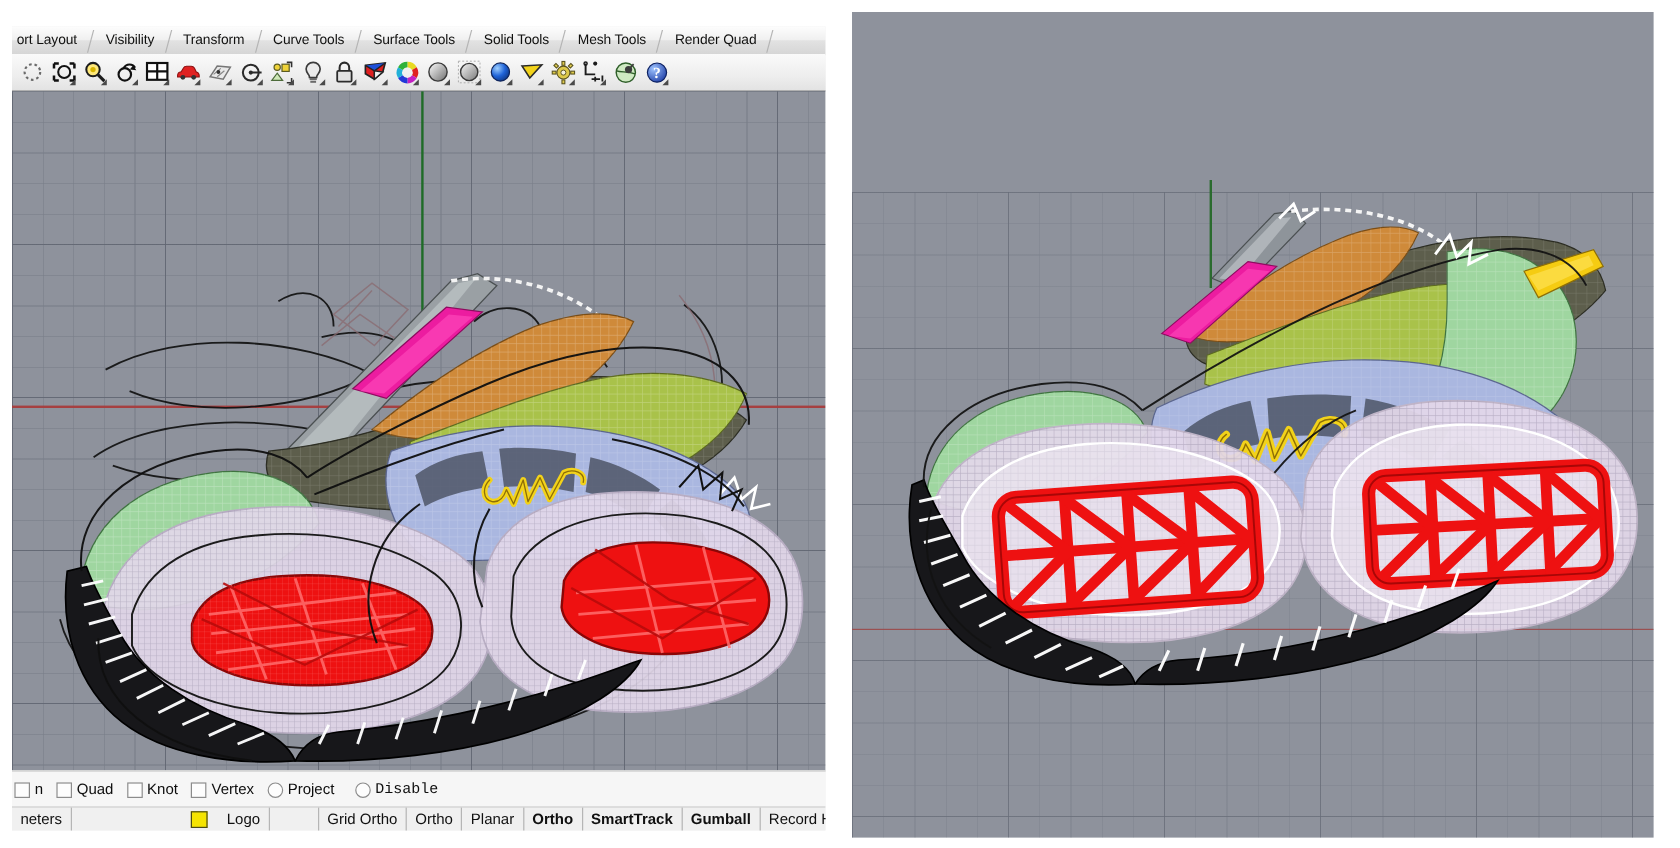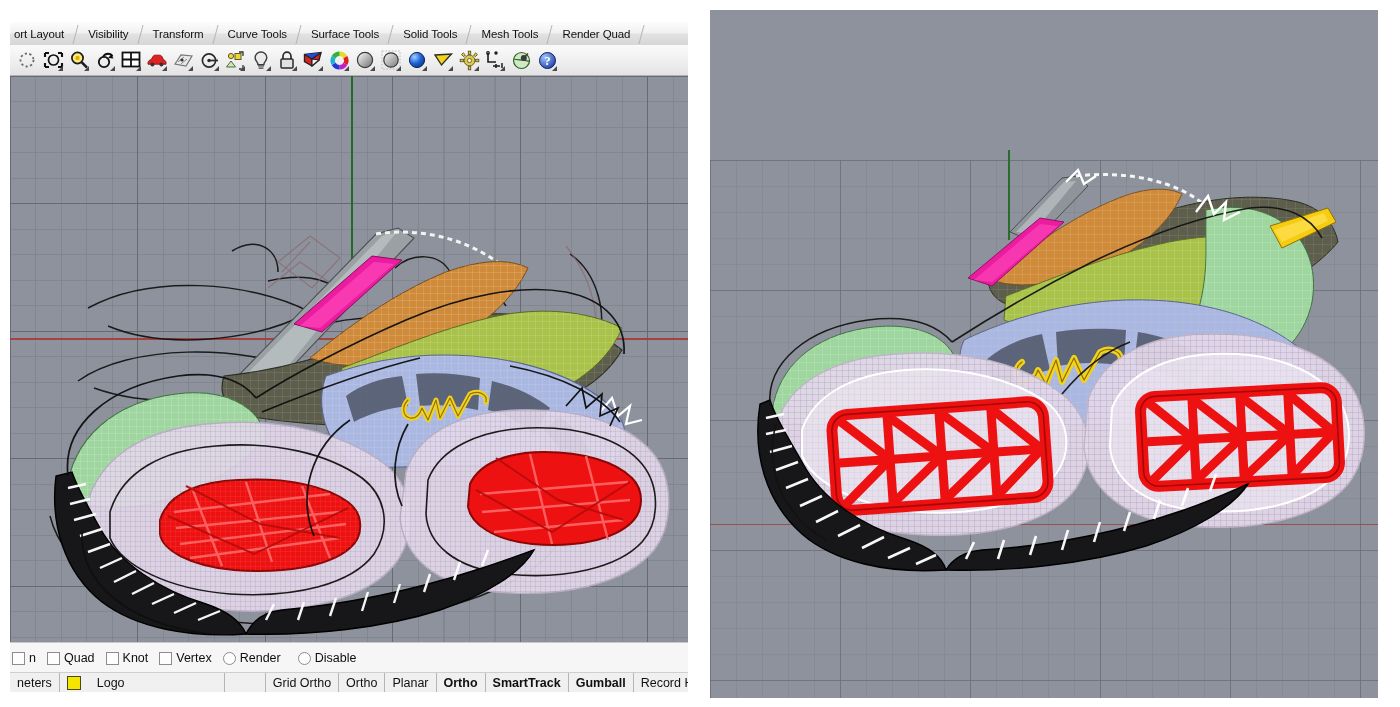--- a/index.html
+++ b/index.html
@@ -50,21 +50,21 @@
 
   
   .osnapbar{position:absolute;left:0;top:620px;width:678px;height:30px;background:#f6f6f6;
     border-top:1px solid #c8c8c8;display:flex;align-items:center;padding-left:2px;}
   .osnap-item{display:flex;align-items:center;gap:4px;margin-right:11px;font-size:12.5px;color:#0e0e0e;}
   .cbx{width:11px;height:11px;border:1px solid #8c8c8c;background:#fdfdfd;display:inline-block;}
   .cbx.round{border-radius:50%;}
 
   .statusbar{position:absolute;left:0;top:650px;width:678px;height:20px;background:#f0f0f0;
     border-top:1px solid #cfcfcf;border-bottom:2px solid #1b1b1b;display:flex;align-items:stretch;font-size:12.5px;}
-  .sb-cell{display:flex;align-items:center;padding:0 7px;border-right:1px solid #b5b5b5;color:#101010;white-space:nowrap;}
+  .sb-cell{display:flex;align-items:center;padding:0 7px;border-right:1px solid #b5b5b5;color:#101010;white-space:nowrap;justify-content:flex-end;}
   .sb-cell.noborder{border-right:none;}
   .sb-layer{display:flex;align-items:center;gap:16px;min-width:150px;}
   .layerswatch{width:12px;height:12px;background:#f5e400;border:1px solid #4a4a16;}
   .sb-spacer{flex:0 0 40px;border-right:1px solid #b5b5b5;}
   .sb-strong{font-weight:bold;}
 
   
   .render-panel{position:absolute;left:710px;top:10px;width:668px;height:688px;background:#8e929c;overflow:hidden;}
   .r-grid-minor{position:absolute;left:0;top:150px;width:100%;height:538px;
     background-image:
@@ -491,23 +491,23 @@
       <div class="osnap-item">
         <span class="cbx"></span>
         <span>Knot</span>
         </div>
       <div class="osnap-item">
         <span class="cbx"></span>
         <span>Vertex</span>
         </div>
       <div class="osnap-item">
         <span class="cbx round"></span>
-        <span>Render</span>
-        </div>
-      <div class="osnap-item" style="margin-left:6px;">
+        <span>Project</span>
+        </div>
+      <div class="osnap-item" style="margin-left:6px;font-family:Liberation Mono, monospace;">
         <span class="cbx round"></span>
         <span>Disable</span>
         </div>
     </div>
 
     <div class="statusbar">
       <div class="sb-cell">
           <span>neters</span>
         </div>
       <div class="sb-cell sb-layer">

